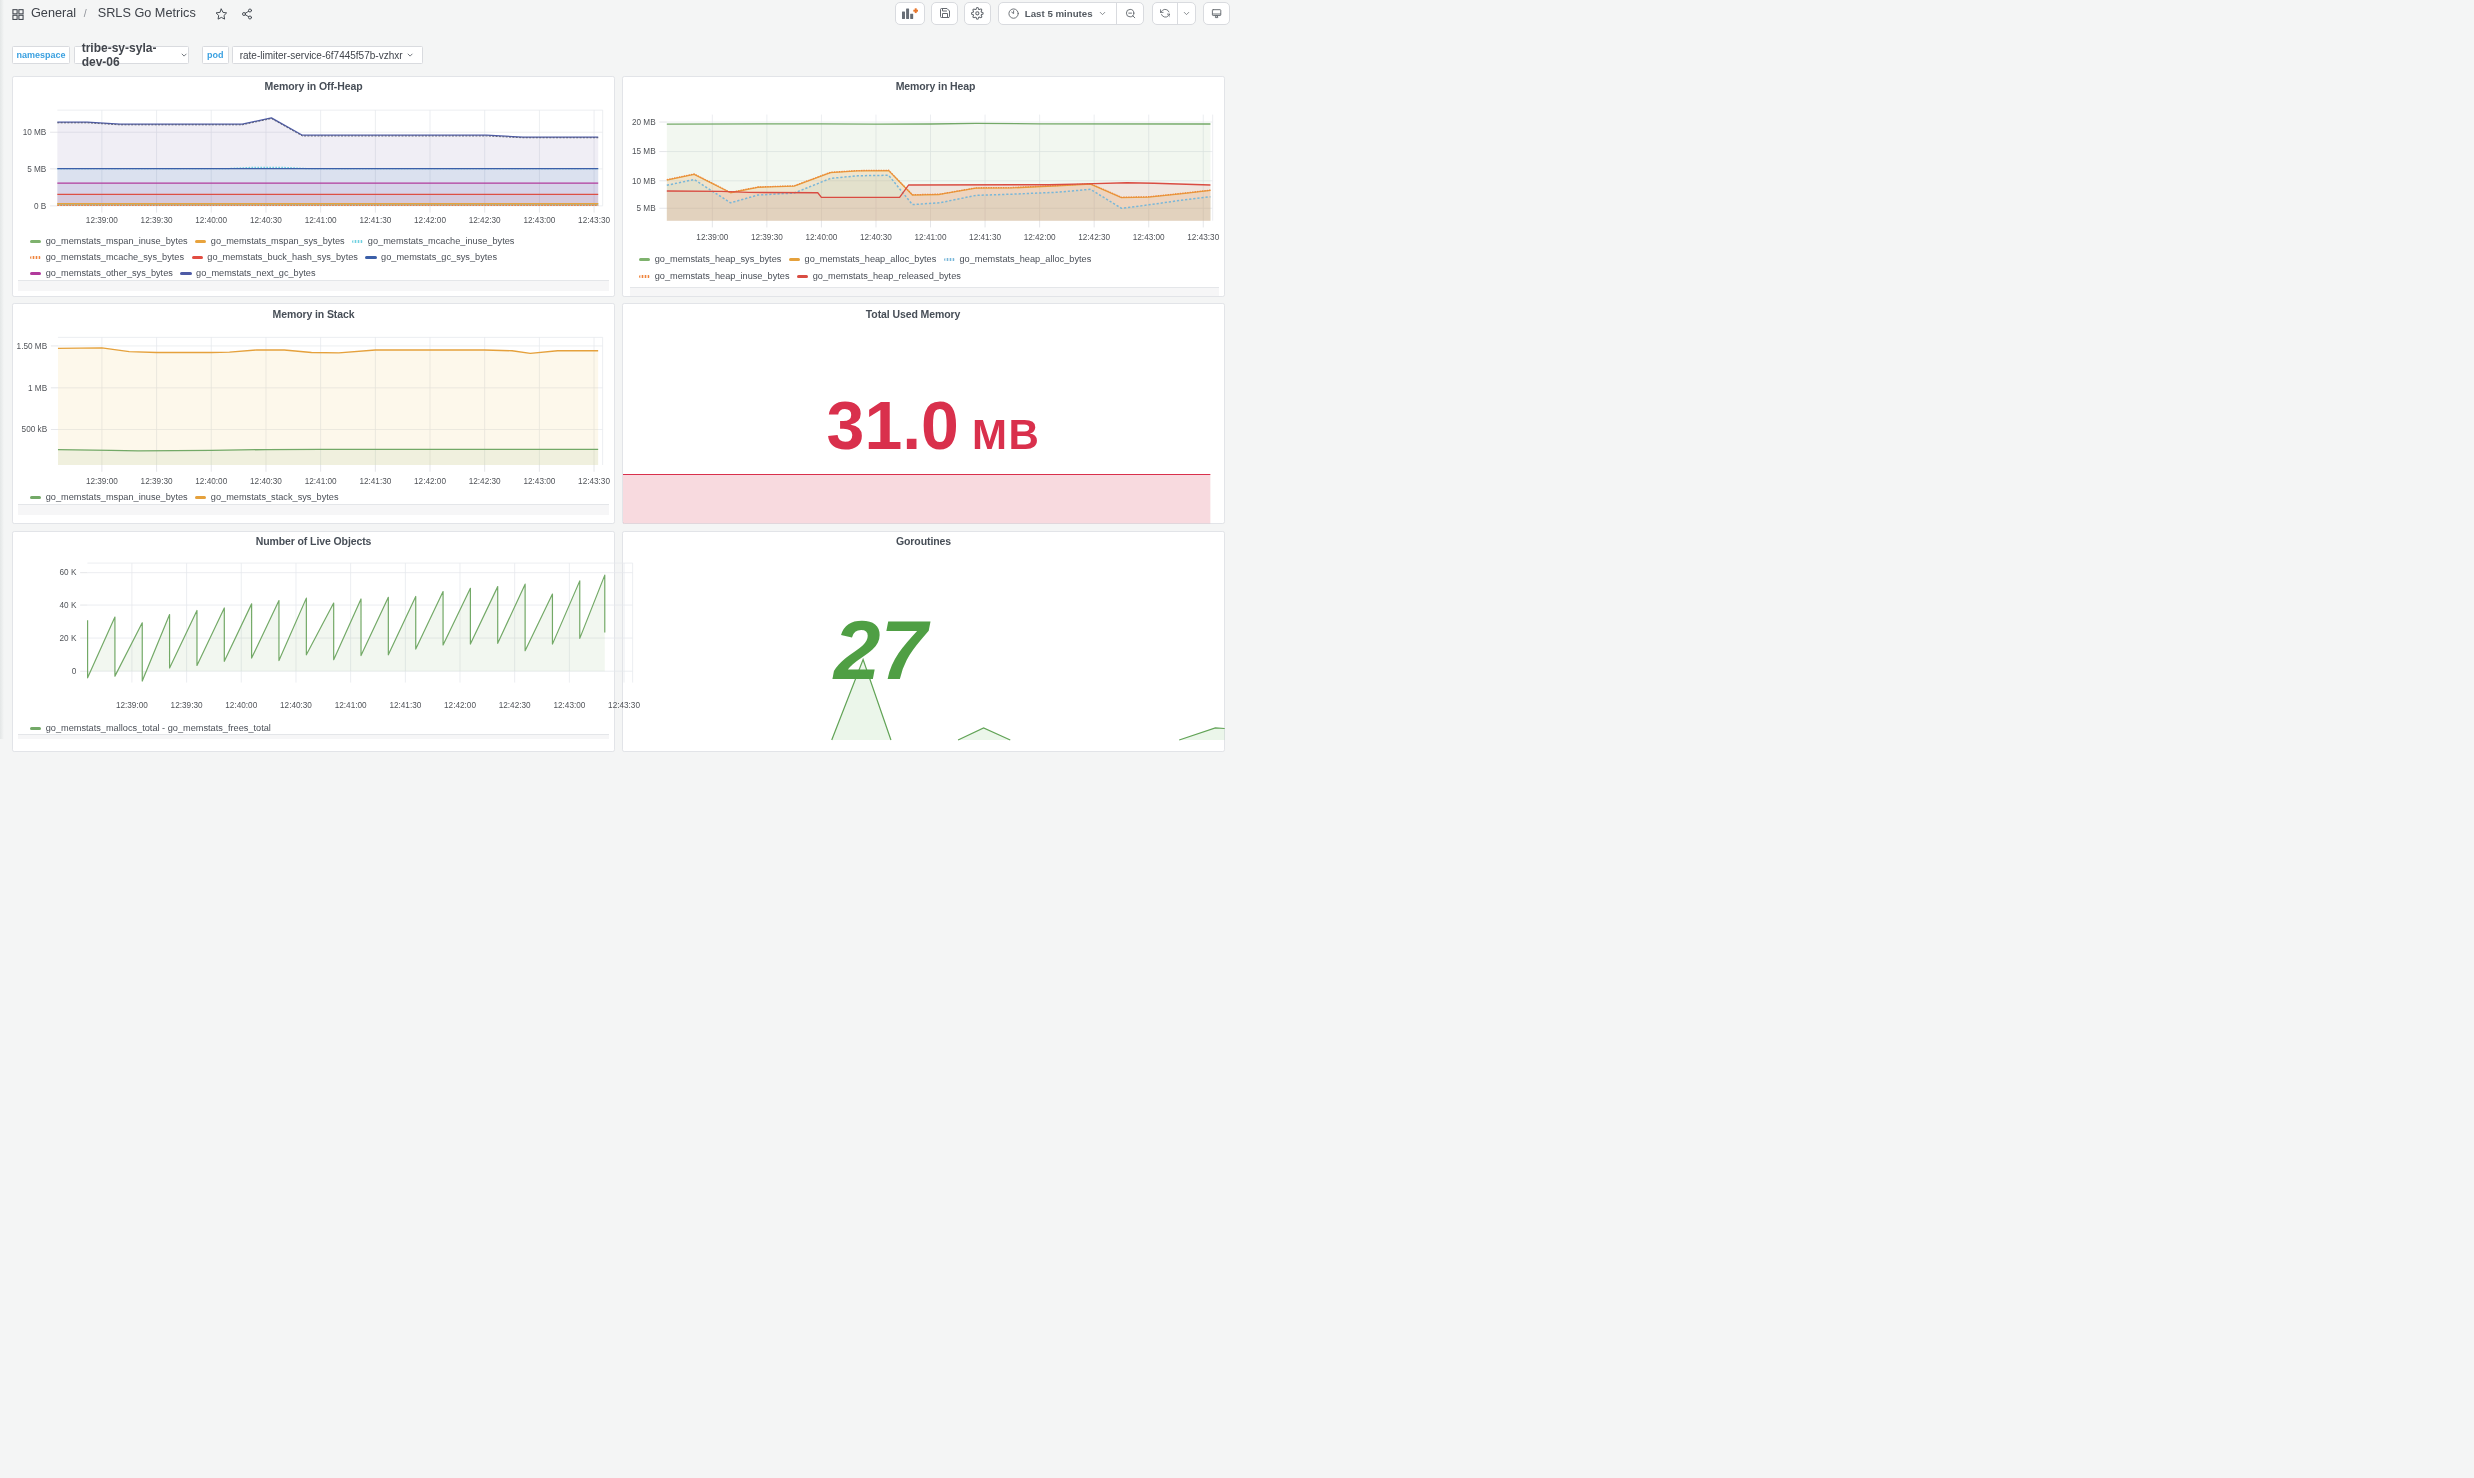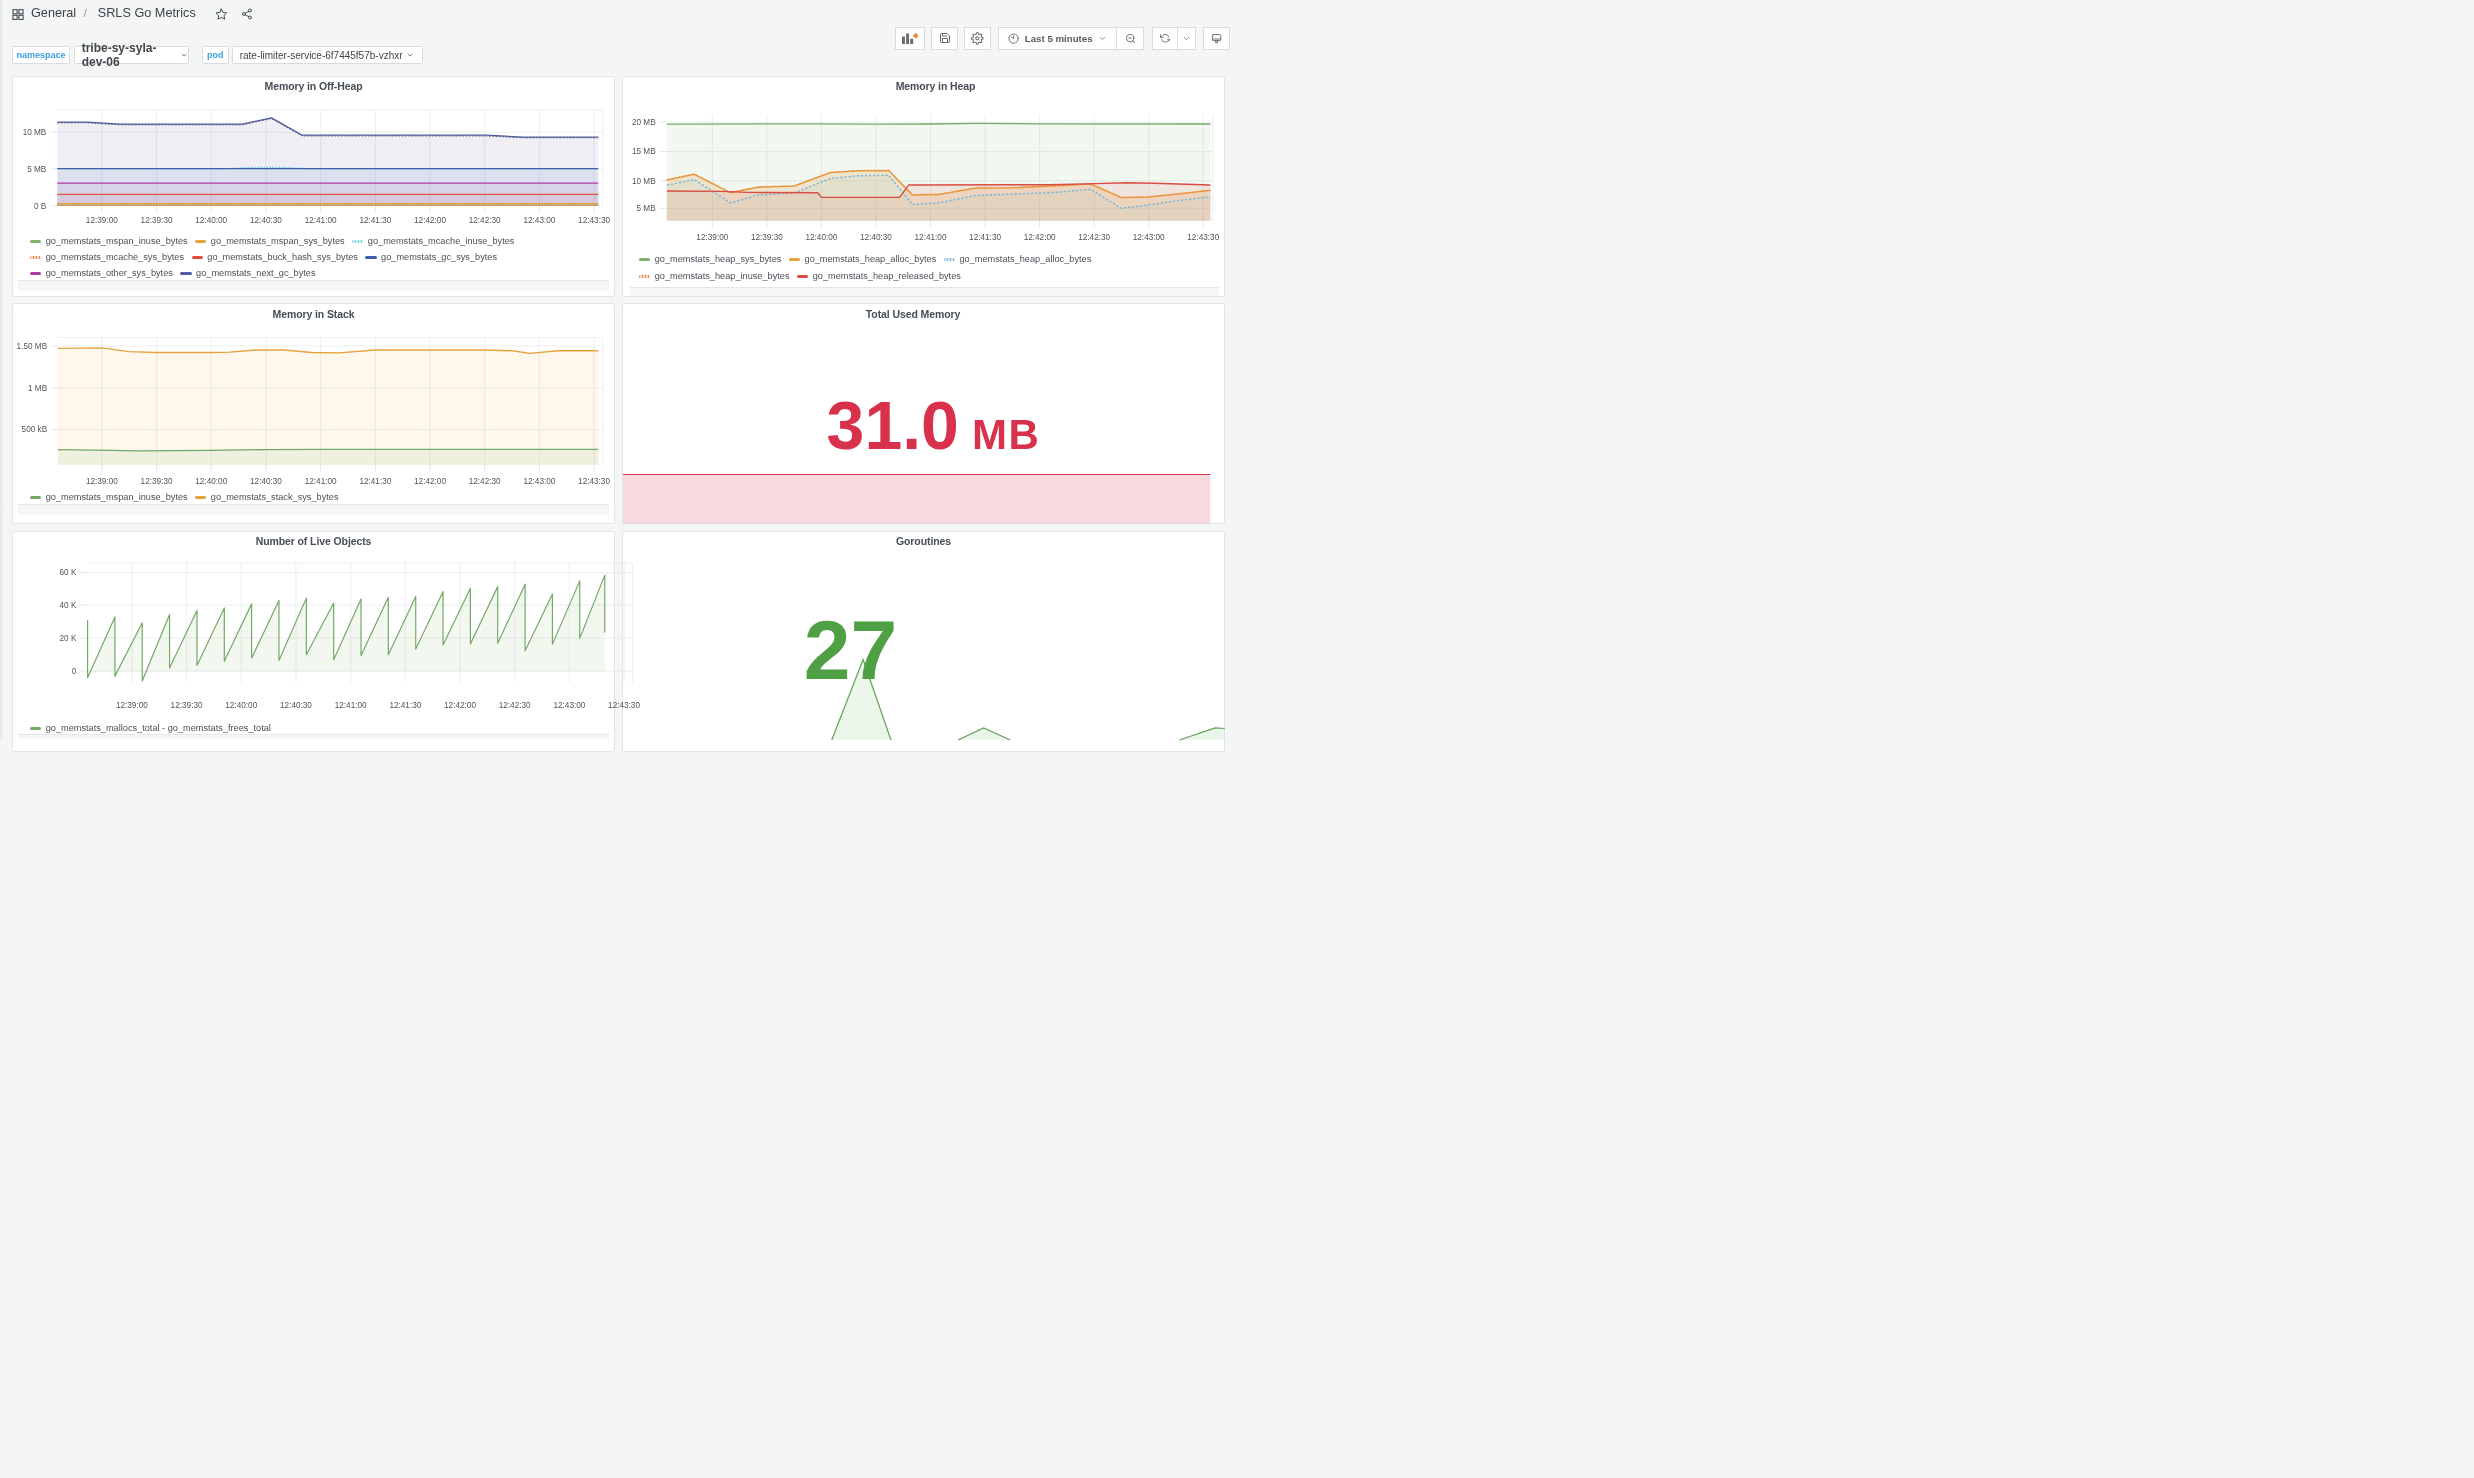--- a/index.html
+++ b/index.html
@@ -3,21 +3,21 @@
 
 *{margin:0;padding:0;box-sizing:border-box;}
 html,body{width:1237px;height:739px;overflow:hidden;background:#f4f5f5;font-family:"Liberation Sans",sans-serif;}
 .abs{position:absolute;}
 .panel{position:absolute;background:#fff;border:0.7px solid #e2e4e8;border-radius:2.2px;}
 .ptitle{position:absolute;width:100%;text-align:center;font-size:10.5px;font-weight:700;color:#474e57;letter-spacing:-0.1px;}
 .lrow{position:absolute;display:flex;align-items:center;white-space:nowrap;}
 .li{display:flex;align-items:center;margin-right:7.5px;font-size:9.2px;color:#4a4f57;}
 .sw{display:inline-block;width:11.2px;height:3px;border-radius:1.5px;margin-right:4.5px;}
 .strip{position:absolute;background:#f6f6f7;border-top:0.7px solid #e4e6e9;}
-.btn{position:absolute;top:1.9px;height:23px;background:#fff;border:0.7px solid #d9dbdf;border-radius:0;display:flex;align-items:center;justify-content:center;margin-top:25px;}
+.btn{position:absolute;top:1.9px;height:23px;background:#fff;border:0.7px solid #d9dbdf;border-radius:5px;display:flex;align-items:center;justify-content:center;}
 .chip{position:absolute;top:46px;height:18.3px;background:#fff;border:0.7px solid #d9dbdf;border-radius:1.5px;display:flex;align-items:center;justify-content:center;}
 svg{display:block;}
 
 </style></head><body>
 <div class="abs" style="left:0;top:0;width:3.7px;height:739px;background:linear-gradient(90deg,#e3e6e6,#f4f5f5);"></div>
 <div class="abs" style="left:12.3px;top:8.6px;">
     <svg width="12" height="11.2" viewBox="0 0 16 15" fill="none" stroke="#3e444c" stroke-width="1.4">
       <rect x="1.2" y="0.9" width="5.6" height="5.6"></rect>
       <rect x="9.2" y="0.9" width="5.6" height="5.6"></rect>
       <rect x="1.2" y="8.4" width="5.6" height="5.6"></rect>
@@ -444,13 +444,13 @@
     <svg width="603" height="221" viewBox="0 0 807.0 296.0">
       <path d="M280.6,280 L322.6,172.2 L359.9,280 Z" fill="#73BF69" fill-opacity="0.14" stroke="none"></path>
       <path d="M280.6,280 L322.6,172.2 L359.9,280" fill="none" stroke="#61A356" stroke-width="1.6"></path>
       <path d="M449.8,280 L484,263.8 L519.7,280 Z" fill="#73BF69" fill-opacity="0.14" stroke="none"></path>
       <path d="M449.8,280 L484,263.8 L519.7,280" fill="none" stroke="#61A356" stroke-width="1.6"></path>
       <path d="M746,280 L794.4,263.8 L806.9,264.5 L806.9,280 Z" fill="#73BF69" fill-opacity="0.14" stroke="none"></path>
       <path d="M746,280 L794.4,263.8 L806.9,264.5" fill="none" stroke="#61A356" stroke-width="1.6"></path>
     </svg>
   </div>
 <div class="ptitle" style="left:622px;top:535px;width:603px;">Goroutines</div>
-<div class="abs" style="left:592px;top:608px;width:517px;text-align:center;color:#4F9F44;font-weight:700;font-size:84px;line-height:1;">27</div>
+<div class="abs" style="left:622px;top:608px;width:517px;text-align:center;color:#4F9F44;font-weight:700;font-size:84px;line-height:1;font-style:italic;">27</div>
 
 </body></html>

